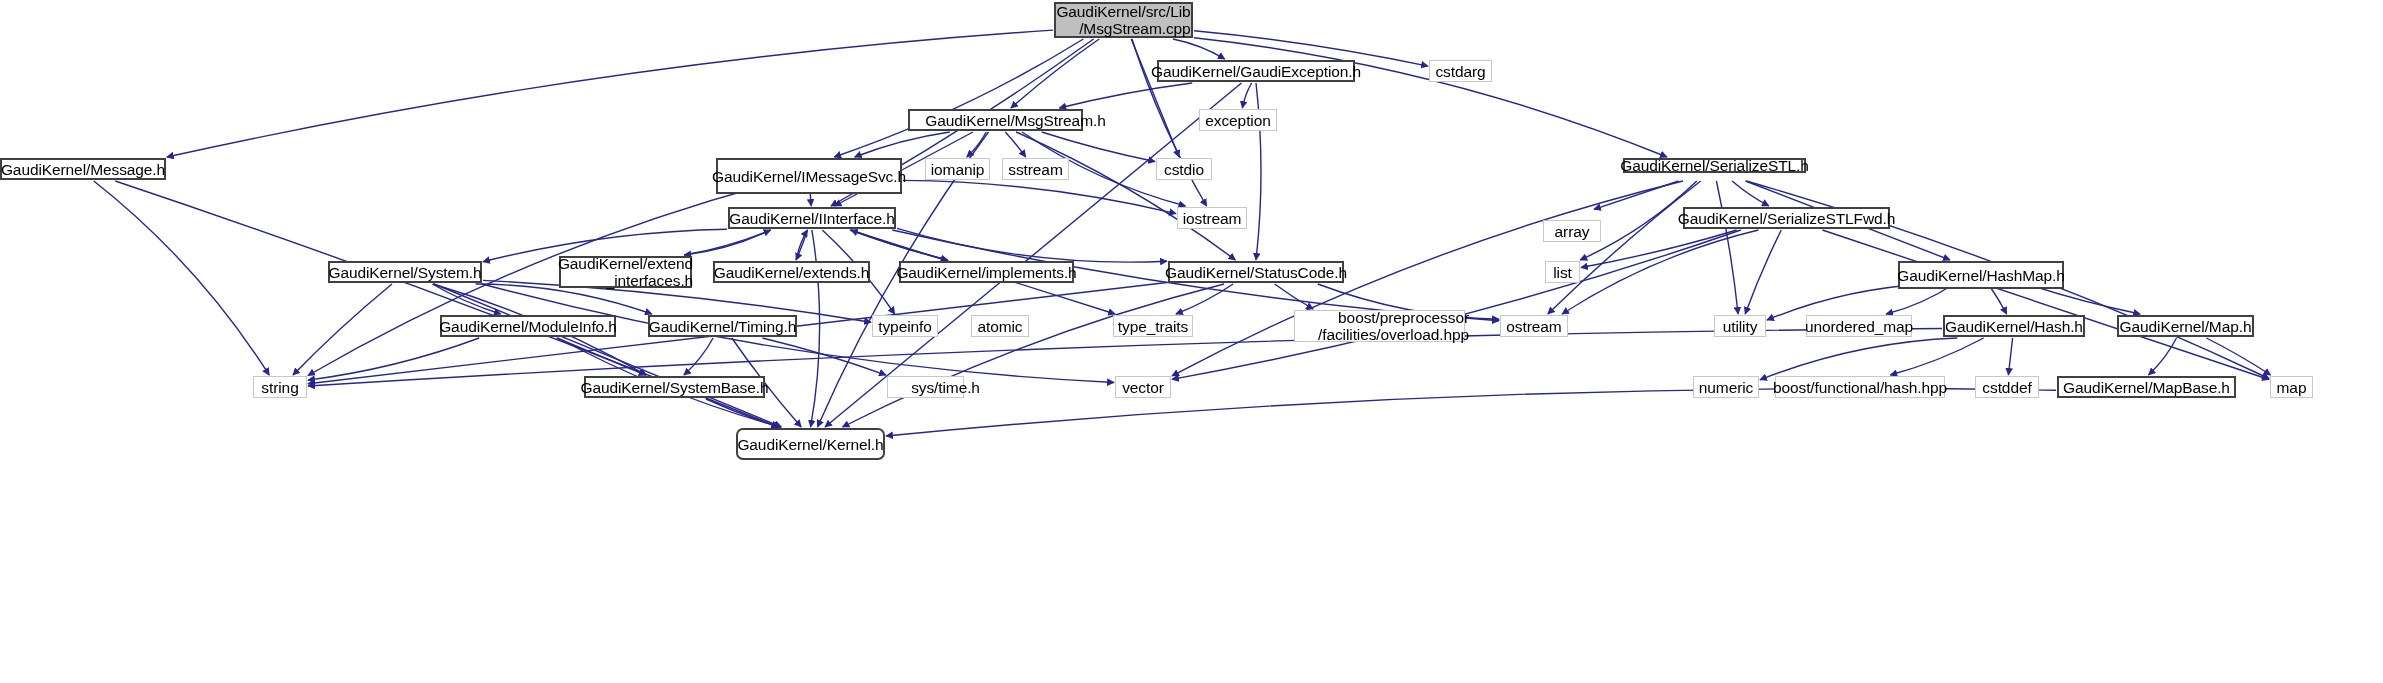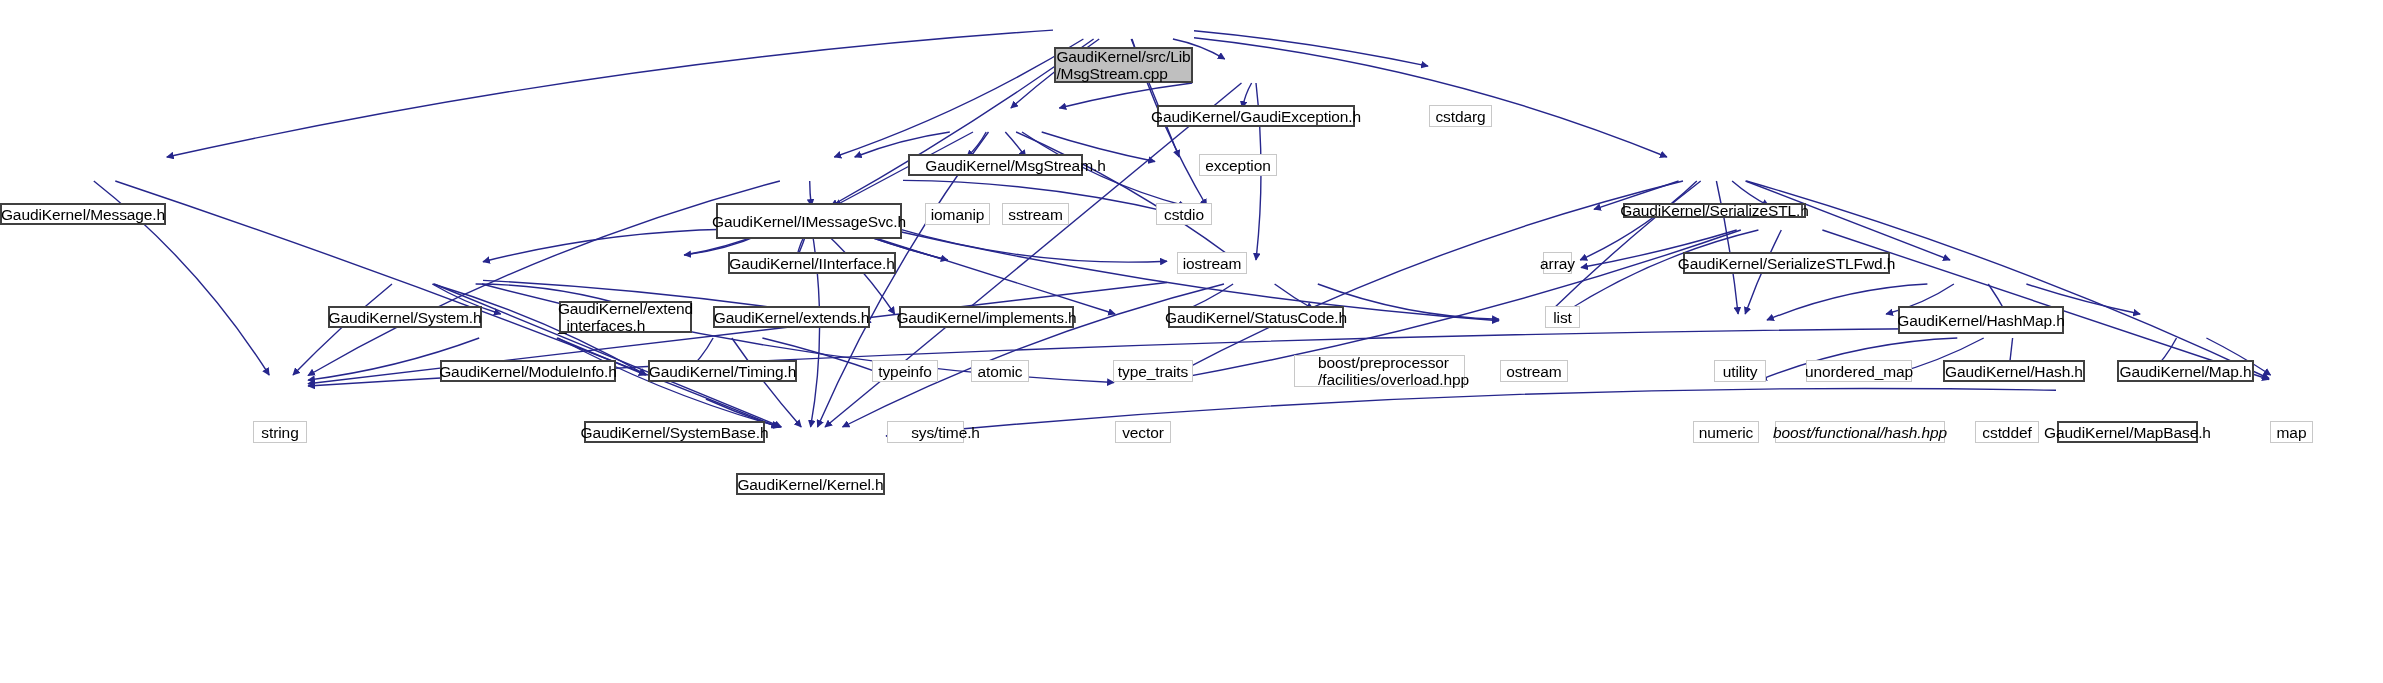--- a/index.html
+++ b/index.html
@@ -29,29 +29,28 @@
     top: 0;
     width: 2383px;
     height: 683px;
   }
   .node {
     position: absolute;
     box-sizing: border-box;
     display: flex;
     align-items: center;
     justify-content: center;
-    text-align: left;
+    text-align: right;
     font-size: 15.5px;
     line-height: 17px;
     color: #000000;
     white-space: pre-line;
     background: #ffffff;
     border: 1px solid #c8c8c8;
     letter-spacing: -0.1px;
-    margin-top: 45px;
   }
   .node.internal {
     border: 2px solid #404040;
   }
   .node.root {
     border: 2px solid #404040;
     background: #bfbfbf;
   }
 </style>
 </head>
@@ -156,21 +155,21 @@
       <div class="node internal" style="left: 908px; top: 109px; width: 175px; height: 22px; padding-left: 40px;">GaudiKernel/MsgStream.h</div>
       <div class="node external" style="left: 1199px; top: 109px; width: 78px; height: 22px;">exception</div>
       <div class="node internal" style="left: 0px; top: 158px; width: 166px; height: 22px;">GaudiKernel/Message.h</div>
       <div class="node internal" style="left: 716px; top: 158px; width: 186px; height: 36px;">GaudiKernel/IMessageSvc.h</div>
       <div class="node external" style="left: 925px; top: 158px; width: 65px; height: 22px;">iomanip</div>
       <div class="node external" style="left: 1002px; top: 158px; width: 67px; height: 22px;">sstream</div>
       <div class="node external" style="left: 1156px; top: 158px; width: 56px; height: 22px;">cstdio</div>
       <div class="node internal" style="left: 1623px; top: 158px; width: 183px; height: 15px;">GaudiKernel/SerializeSTL.h</div>
       <div class="node internal" style="left: 728px; top: 207px; width: 168px; height: 22px;">GaudiKernel/IInterface.h</div>
       <div class="node external" style="left: 1177px; top: 207px; width: 70px; height: 22px;">iostream</div>
-      <div class="node external" style="left: 1543px; top: 207px; width: 29px; height: 22px;">array</div>
+      <div class="node external" style="left: 1543px; top: 220px; width: 58px; height: 22px;">array</div>
       <div class="node internal" style="left: 1683px; top: 207px; width: 207px; height: 22px;">GaudiKernel/SerializeSTLFwd.h</div>
       <div class="node internal" style="left: 328px; top: 261px; width: 154px; height: 22px;">GaudiKernel/System.h</div>
       <div class="node internal" style="left: 559px; top: 256px; width: 133px; height: 32px;">GaudiKernel/extend
 _interfaces.h</div>
       <div class="node internal" style="left: 713px; top: 261px; width: 157px; height: 22px;">GaudiKernel/extends.h</div>
       <div class="node internal" style="left: 899px; top: 261px; width: 175px; height: 22px;">GaudiKernel/implements.h</div>
       <div class="node internal" style="left: 1168px; top: 261px; width: 176px; height: 22px;">GaudiKernel/StatusCode.h</div>
       <div class="node external" style="left: 1545px; top: 261px; width: 35px; height: 22px;">list</div>
       <div class="node internal" style="left: 1898px; top: 261px; width: 166px; height: 28px;">GaudiKernel/HashMap.h</div>
       <div class="node internal" style="left: 440px; top: 315px; width: 176px; height: 22px;">GaudiKernel/ModuleInfo.h</div>
@@ -183,19 +182,19 @@
       <div class="node external" style="left: 1500px; top: 315px; width: 68px; height: 22px;">ostream</div>
       <div class="node external" style="left: 1714px; top: 315px; width: 52px; height: 22px;">utility</div>
       <div class="node external" style="left: 1806px; top: 315px; width: 106px; height: 22px;">unordered_map</div>
       <div class="node internal" style="left: 1943px; top: 315px; width: 142px; height: 22px;">GaudiKernel/Hash.h</div>
       <div class="node internal" style="left: 2117px; top: 315px; width: 137px; height: 22px;">GaudiKernel/Map.h</div>
       <div class="node internal" style="left: 584px; top: 376px; width: 181px; height: 22px;">GaudiKernel/SystemBase.h</div>
       <div class="node external" style="left: 887px; top: 376px; width: 77px; height: 22px; padding-left: 40px;">sys/time.h</div>
       <div class="node external" style="left: 253px; top: 376px; width: 54px; height: 22px;">string</div>
       <div class="node external" style="left: 1115px; top: 376px; width: 56px; height: 22px;">vector</div>
       <div class="node external" style="left: 1693px; top: 376px; width: 66px; height: 22px;">numeric</div>
-      <div class="node external" style="left: 1775px; top: 376px; width: 170px; height: 22px; font-style: italic;">boost/functional/hash.hpp</div>
+      <div class="node external" style="left: 1775px; top: 376px; width: 170px; height: 22px;">boost/functional/hash.hpp</div>
       <div class="node external" style="left: 1975px; top: 376px; width: 64px; height: 22px;">cstddef</div>
-      <div class="node internal" style="left: 2057px; top: 376px; width: 141px; height: 22px;">GaudiKernel/MapBase.h</div>
+      <div class="node internal" style="left: 2057px; top: 376px; width: 179px; height: 22px;">GaudiKernel/MapBase.h</div>
       <div class="node external" style="left: 2270px; top: 376px; width: 43px; height: 22px;">map</div>
-      <div class="node internal" style="left: 736px; top: 428px; width: 149px; height: 22px;">GaudiKernel/Kernel.h</div>
+      <div class="node internal" style="left: 736px; top: 428px; width: 149px; height: 32px; border-radius: 7px;">GaudiKernel/Kernel.h</div>
     </div>
 </div>
 
 </body></html>

